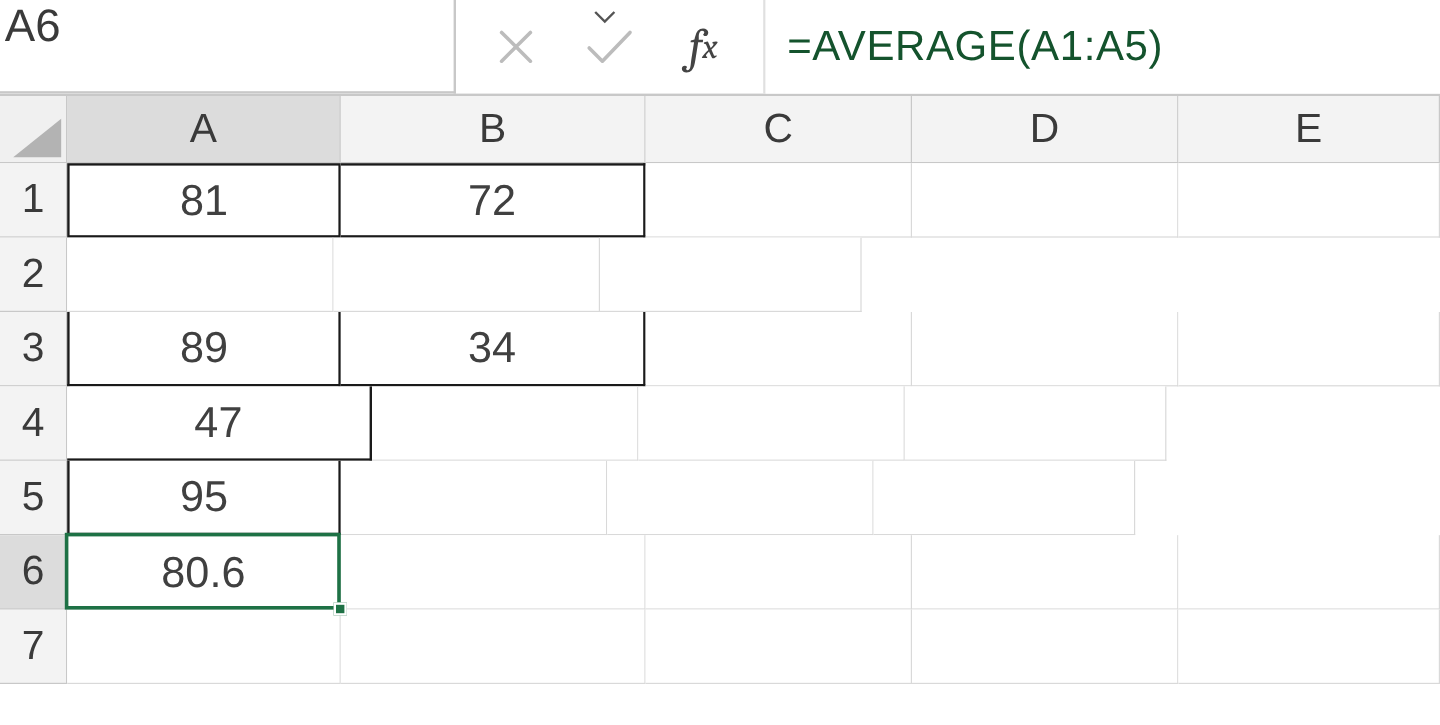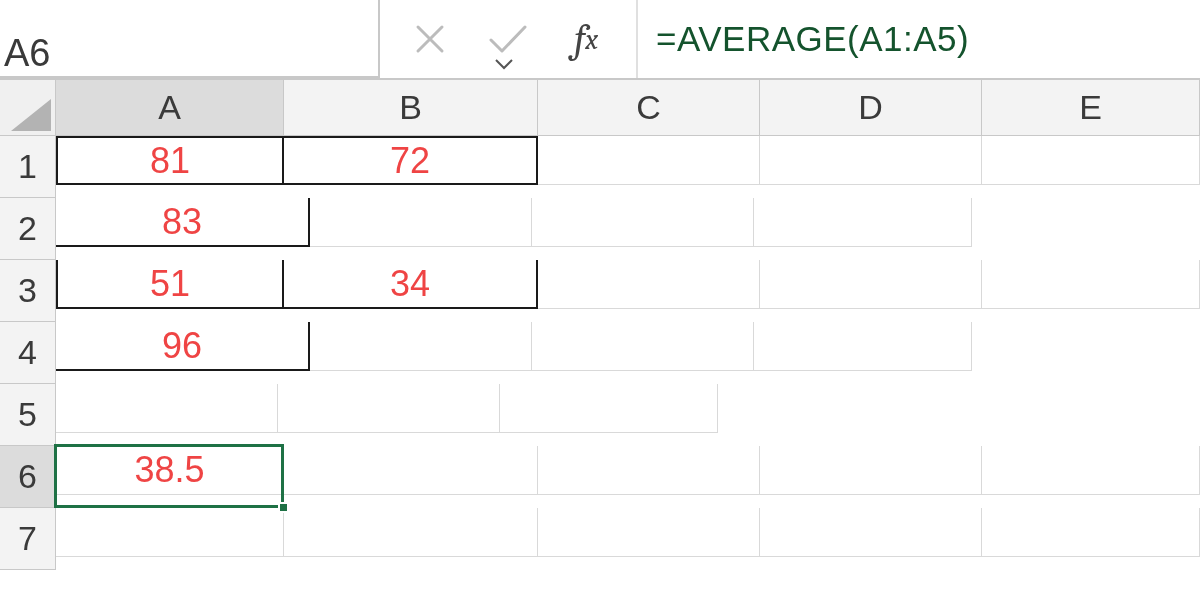--- a/index.html
+++ b/index.html
@@ -16,21 +16,21 @@
   
   .fbar {
     display: flex;
     align-items: stretch;
     height: 80px;
     border-bottom: 2px solid #c8c8c8;
     background: #ffffff;
   }
   .namebox-wrap {
     display: flex;
-    align-items: flex-end;
+    align-items: flex-start;
     width: 380px;
     border: 2px solid #c8c8c8;
     border-top: none;
     border-left: none;
     padding: 0 12px 0 2px;
     background: #ffffff;
   }
   .namebox {
     flex: 1;
     font-size: 38px;
@@ -153,25 +153,25 @@
     left: 56px;
     top: 56px;
     right: 0;
     bottom: 0;
   }
   .row {
     display: flex;
     height: 62px;
   }
   .cell {
-    height: 49px;
+    height: 62px;
     border-right: 1px solid #d9d9d9;
     border-bottom: 1px solid #d9d9d9;
     font-size: 36px;
-    color: #ef4444;
+    color: #404040;
     display: flex;
     align-items: center;
     justify-content: center;
     position: relative;
     background: #ffffff;
   }
   .cA { width: 228px; }
   .cB { width: 254px; }
   .cC { width: 222px; }
   .cD { width: 222px; }
@@ -260,49 +260,49 @@
 
     <div class="row">
       <div class="cell cA blk-top blk-left blk-inner-h blk-inner-v">81</div>
       <div class="cell cB blk-top blk-right blk-inner-h">72</div>
       <div class="cell cC"></div>
       <div class="cell cD"></div>
       <div class="cell cE"></div>
     </div>
 
     <div class="row">
-      <div class="cell cB blk-right blk-inner-h">83</div>
-      <div class="cell cC"></div>
-      <div class="cell cD"></div>
-      <div class="cell cE"></div>
-    </div>
-
-    <div class="row">
-      <div class="cell cA blk-left blk-inner-h blk-inner-v">51</div>
+      <div class="cell cC"></div>
+      <div class="cell cD"></div>
+      <div class="cell cE"></div>
+    </div>
+
+    <div class="row">
+      <div class="cell cA blk-left blk-inner-h blk-inner-v">89</div>
       <div class="cell cB blk-right blk-inner-h">34</div>
       <div class="cell cC"></div>
       <div class="cell cD"></div>
       <div class="cell cE"></div>
     </div>
 
     <div class="row">
-      <div class="cell cB blk-right blk-inner-h">96</div>
-      <div class="cell cC"></div>
-      <div class="cell cD"></div>
-      <div class="cell cE"></div>
-    </div>
-
-    <div class="row">
-      <div class="cell cC"></div>
-      <div class="cell cD"></div>
-      <div class="cell cE"></div>
-    </div>
-
-    <div class="row">
-      <div class="cell cA" style="justify-content:center;">38.5</div>
+      <div class="cell cB blk-right blk-inner-h">47</div>
+      <div class="cell cC"></div>
+      <div class="cell cD"></div>
+      <div class="cell cE"></div>
+    </div>
+
+    <div class="row">
+      <div class="cell cA blk-left blk-bottom blk-inner-v">95</div>
+      <div class="cell cC"></div>
+      <div class="cell cD"></div>
+      <div class="cell cE"></div>
+    </div>
+
+    <div class="row">
+      <div class="cell cA" style="justify-content:center;">80.6</div>
       <div class="cell cB"></div>
       <div class="cell cC"></div>
       <div class="cell cD"></div>
       <div class="cell cE"></div>
     </div>
 
     <div class="row">
       <div class="cell cA"></div>
       <div class="cell cB"></div>
       <div class="cell cC"></div>

